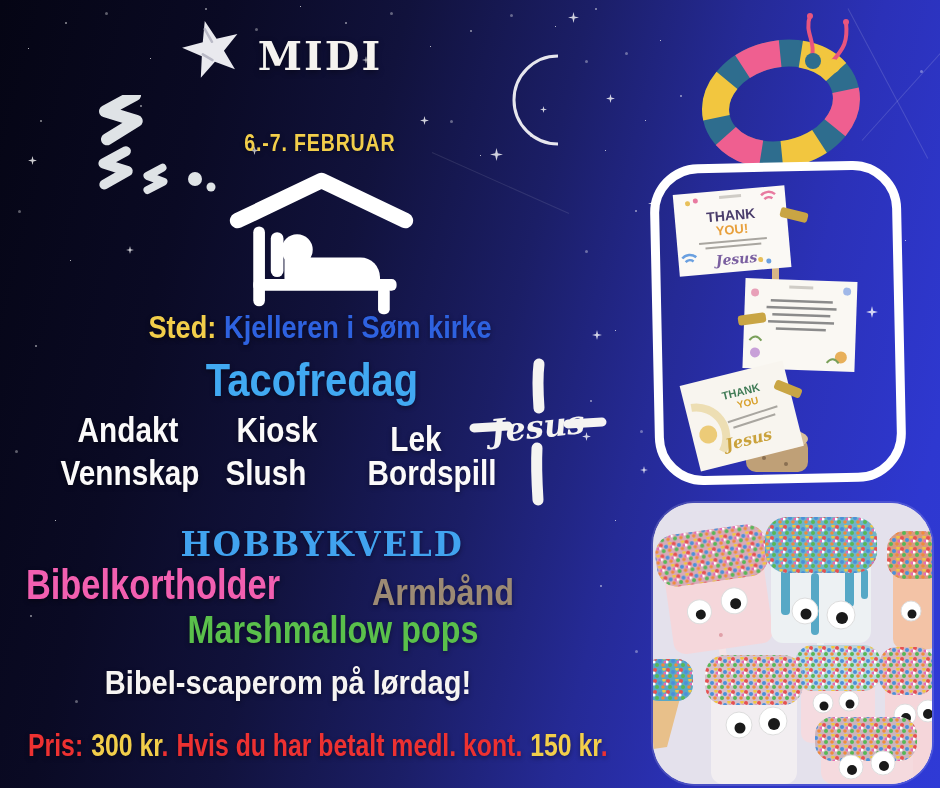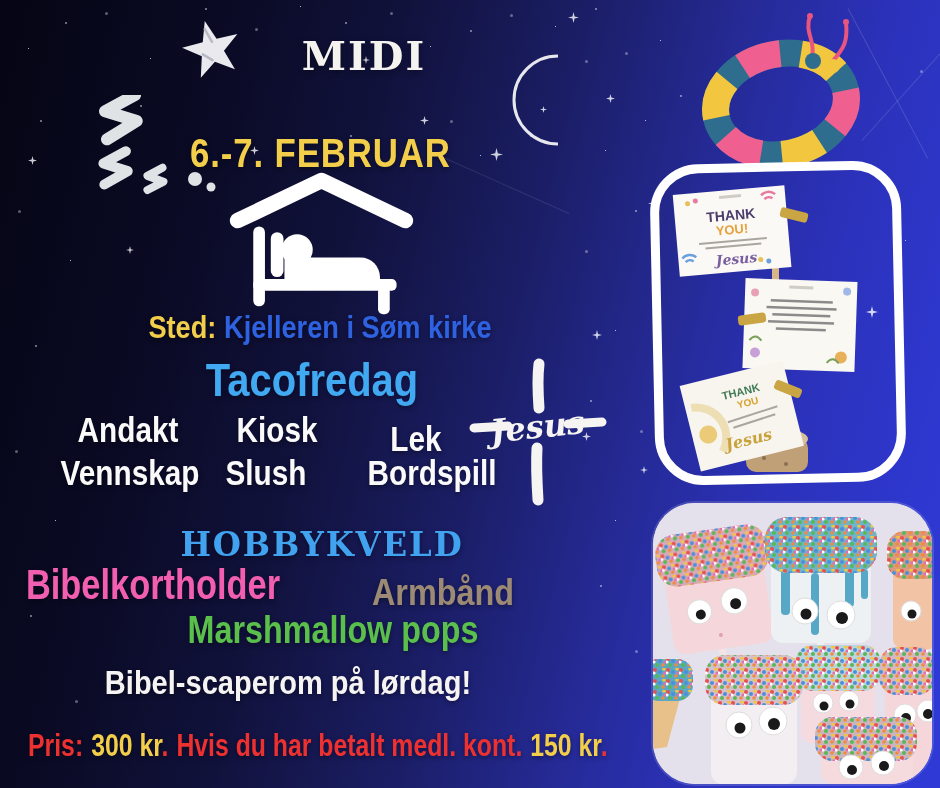--- a/index.html
+++ b/index.html
@@ -14,23 +14,23 @@
   .sparkle{position:absolute;background:#fff;
     clip-path:polygon(50% 0,60% 40%,100% 50%,60% 60%,50% 100%,40% 60%,0 50%,40% 40%);}
   .cline{position:absolute;height:1px;background:#fff;opacity:.14;transform-origin:left center;}
 
   
   .serif{font-family:"DejaVu Serif",serif;font-weight:700;}
   .cond{display:inline-block;transform:scaleX(.85);transform-origin:center;}
   .shadow{text-shadow:0 2px 6px rgba(0,0,0,.4);}
   .col-center{left:0;width:640px;text-align:center;}
 
-  .title1{top:32px;font-size:40px;color:#f5f3ef;letter-spacing:2px;margin-left:44px;}
+  .title1{top:32px;font-size:40px;color:#f5f3ef;letter-spacing:2px;}
   .title2{top:76px;font-size:46px;color:#f5f3ef;letter-spacing:1px;}
-  .date{top:130px;font-size:41px;color:#f2ce4a;font-weight:700;letter-spacing:1px;}
+  .date{top:130px;font-size:23px;color:#f2ce4a;font-weight:700;letter-spacing:1px;}
 
   .sted-line{top:309px;left:320px;white-space:nowrap;font-size:32px;font-weight:700;
     transform:translateX(-50%) scaleX(.85);}
   .sted-label{color:#f2ce4a;margin-right:9px;}
   .sted-value{color:#2e62e0;}
 
   .taco-title{top:352px;left:312px;font-size:47px;font-weight:700;color:#41a9f2;
     white-space:nowrap;transform:translateX(-50%) scaleX(.85);}
   .activity{position:absolute;font-size:35px;font-weight:700;color:#fbfafa;white-space:nowrap;
     transform:translateX(-50%) scaleX(.85);}

